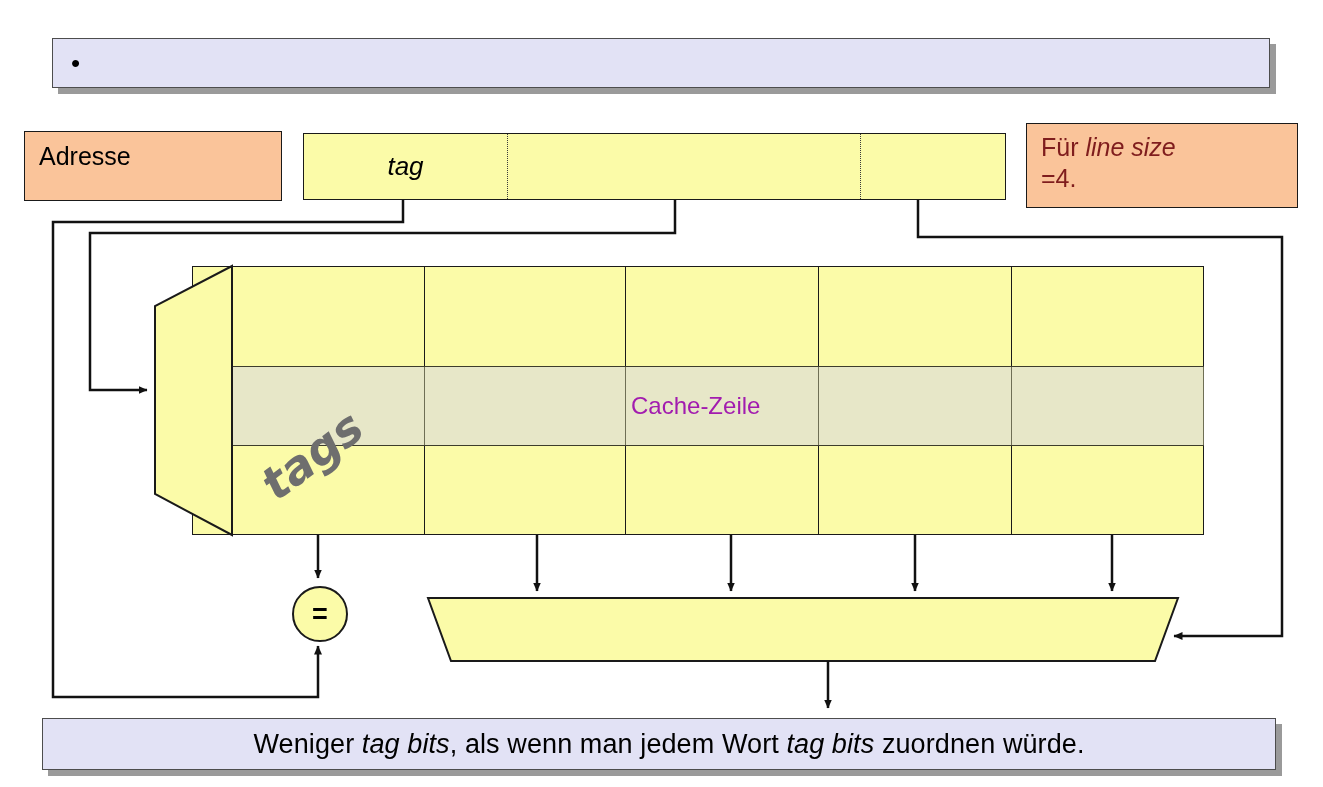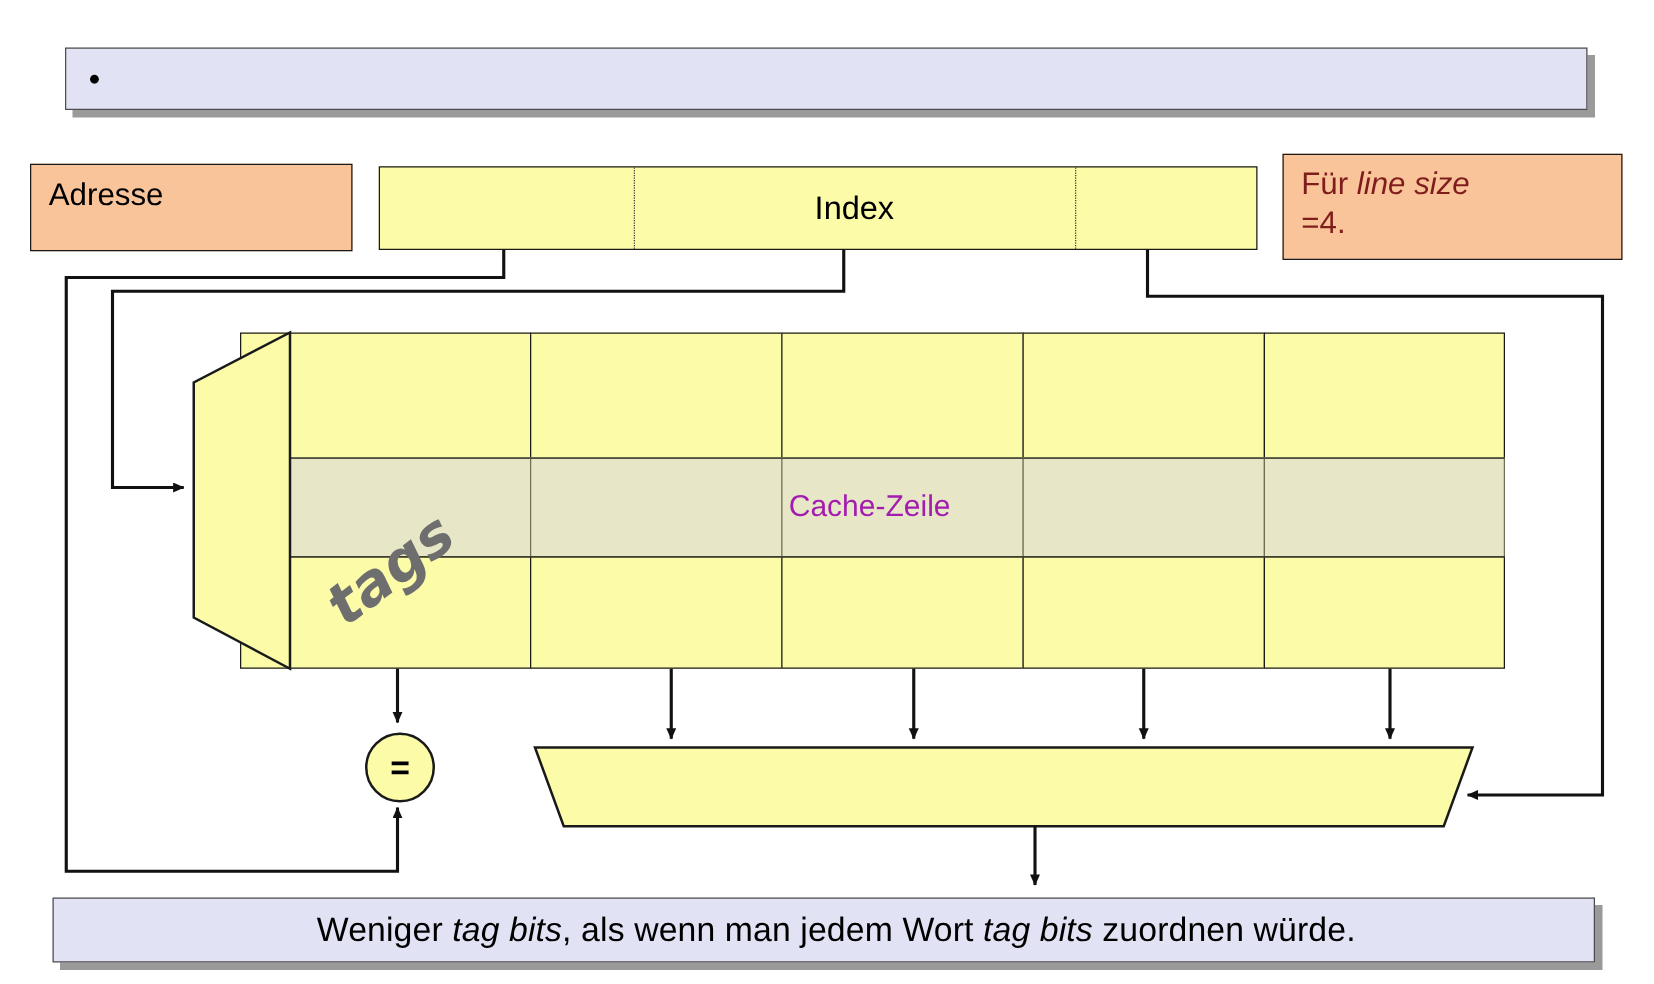--- a/index.html
+++ b/index.html
@@ -97,21 +97,21 @@
     <span class="banner-bullet">•</span>
   </div>
 
   <div class="abs orange" style="left:24px;top:131px;width:258px;height:70px;">
     <span class="orange-label">Adresse</span>
   </div>
 
   <div class="abs addrbar" style="left:303px;top:133px;width:703px;height:67px;">
     <div class="addr-div" style="left:203px;"></div>
     <div class="addr-div" style="left:556px;"></div>
-    <div class="addr-seg" style="left:203px;width:353px;">Index</div>
+    <div class="addr-seg" style="left:0;width:203px;font-style:italic;">tag</div>
     <div class="addr-seg" style="left:556px;width:147px;"></div>
   </div>
 
   <div class="abs orange" style="left:1026px;top:123px;width:272px;height:85px;">
     <div class="orange-multi">
       <span>Für </span><i>line size</i><br>
       <span>=4.</span>
     </div>
   </div>
 

